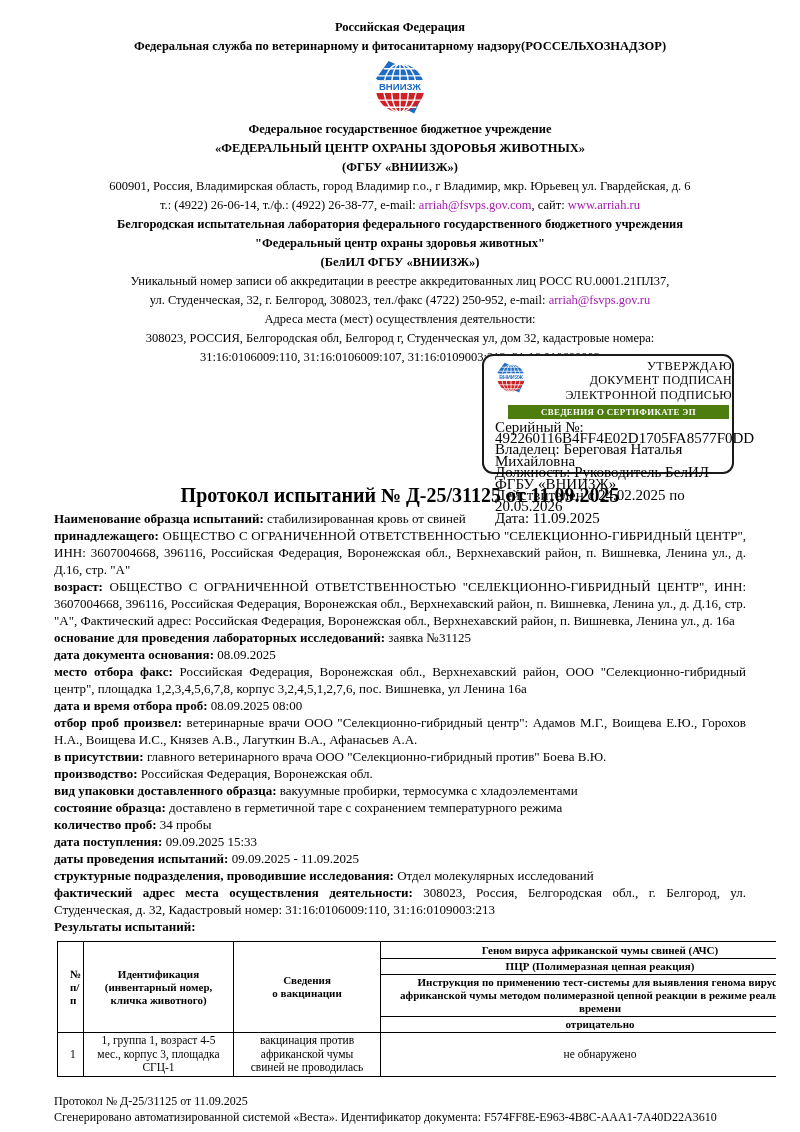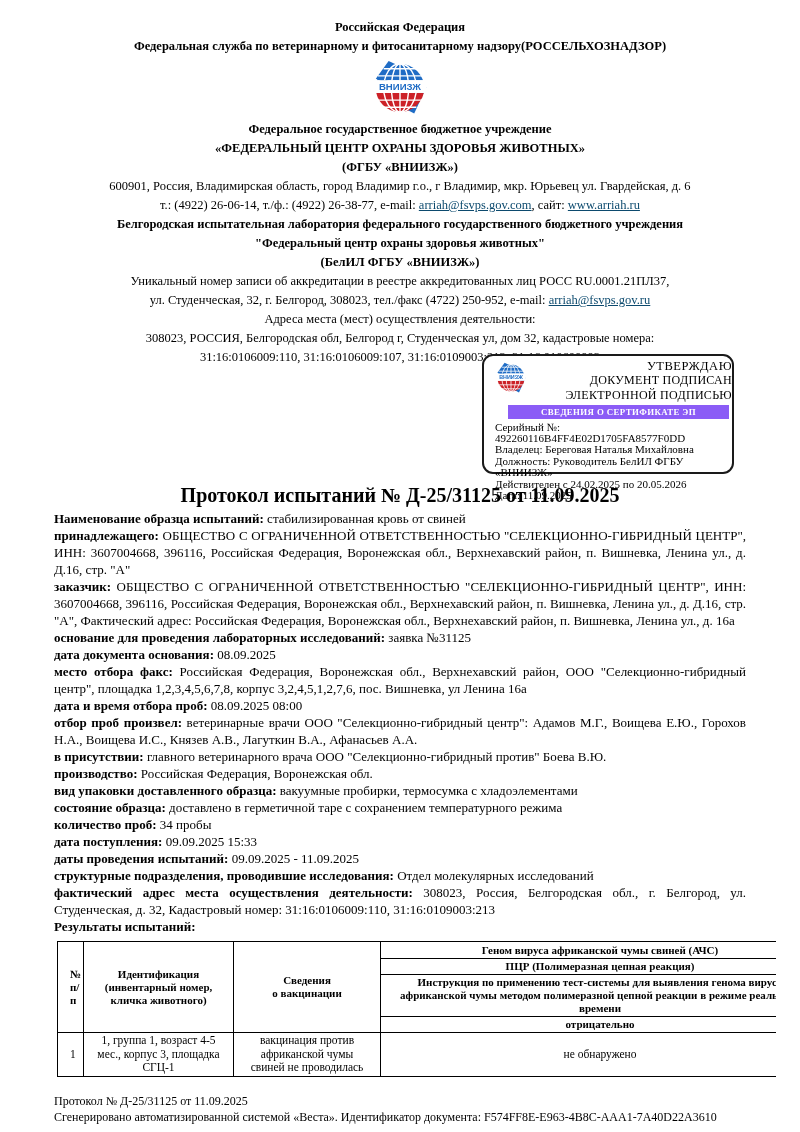--- a/index.html
+++ b/index.html
@@ -5,37 +5,37 @@
   html,body { margin:0; padding:0; background:#fff; }
   .page {
     position:relative; width:752px; height:1132px; margin:0 auto;
     background:#fff; overflow:hidden; color:#000;
     font-family:"Liberation Serif","DejaVu Serif",serif;
   }
   .hline { text-align:center; font-size:12.5px; line-height:19px; }
   .hline.bold { font-weight:bold; }
   .page-pad { padding-top:18px; }
   .logo-wrap { text-align:center; height:64px; line-height:0; }
-  a.doclink { color:#0c4a6e; text-decoration:underline; cursor:pointer; }
+  a.doclink { color:#a21caf; cursor:pointer; }
 
   
   .stamp {
     position:absolute; left:458px; top:354px; width:252px; height:120px;
     border:2.5px solid #1a1a1a; border-radius:11px; background:#fff; box-sizing:border-box;
   }
   .stamp-top { display:flex; }
   .stamp-logo { flex:none; padding:4px 2px 0 7px; line-height:0; }
   .stamp-head { flex:1; text-align:right; padding-top:3px; }
   .stamp-approve { font-size:12.5px; line-height:14px; letter-spacing:0.5px; }
   .stamp-signed { font-size:12px; line-height:15px; letter-spacing:0.3px; }
   .cert-bar {
-    background:#8b5cf6; color:#fff; font-weight:bold; font-size:8.8px; line-height:9px;
+    background:#4d7c0f; color:#fff; font-weight:bold; font-size:8.8px; line-height:9px;
     text-align:center; margin:2px 3px 2px 24px; padding:2.5px 0 2px 0; letter-spacing:0.4px;
   }
-  .stamp-details { font-size:11px; line-height:11.4px; padding:1px 4px 0 11px; }
+  .stamp-details { font-size:15px; line-height:11.4px; padding:1px 4px 0 11px; }
 
   .doc-title { text-align:center; font-weight:bold; font-size:20px; line-height:20px; margin-top:118px; }
 
   .body-block { margin:5px 30px 0 30px; font-size:13px; line-height:17px; text-align:justify; }
   .body-block p { margin:0; }
   .fl { font-weight:bold; }
 
   table.results {
     border-collapse:collapse; margin:6px 0 0 33px; width:762px; table-layout:fixed;
   }
@@ -141,21 +141,21 @@
     </div>
   </div>
 
   <div class="doc-title">Протокол испытаний № Д-25/31125 от 11.09.2025</div>
 
   <div class="body-block" id="fields">
   <p class="field"><b class="fl">Наименование образца испытаний:</b><span class="fv"> стабилизированная кровь от свиней</span></p>
 
   <p class="field"><b class="fl">принадлежащего:</b><span class="fv"> ОБЩЕСТВО С ОГРАНИЧЕННОЙ ОТВЕТСТВЕННОСТЬЮ "СЕЛЕКЦИОННО-ГИБРИДНЫЙ ЦЕНТР", ИНН: 3607004668, 396116, Российская Федерация, Воронежская обл., Верхнехавский район, п. Вишневка, Ленина ул., д. Д.16, стр. "А"</span></p>
 
-  <p class="field"><b class="fl">заказчик:</b><span class="fv"> ОБЩЕСТВО С ОГРАНИЧЕННОЙ ОТВЕТСТВЕННОСТЬЮ "СЕЛЕКЦИОННО-ГИБРИДНЫЙ ЦЕНТР", ИНН: 3607004668, 396116, Российская Федерация, Воронежская обл., Верхнехавский район, п. Вишневка, Ленина ул., д. Д.16, стр. "А", Фактический адрес: Российская Федерация, Воронежская обл., Верхнехавский район, п. Вишневка, Ленина ул., д. 16а</span></p>
+  <p class="field"><b class="fl">возраст:</b><span class="fv"> ОБЩЕСТВО С ОГРАНИЧЕННОЙ ОТВЕТСТВЕННОСТЬЮ "СЕЛЕКЦИОННО-ГИБРИДНЫЙ ЦЕНТР", ИНН: 3607004668, 396116, Российская Федерация, Воронежская обл., Верхнехавский район, п. Вишневка, Ленина ул., д. Д.16, стр. "А", Фактический адрес: Российская Федерация, Воронежская обл., Верхнехавский район, п. Вишневка, Ленина ул., д. 16а</span></p>
 
   <p class="field"><b class="fl">основание для проведения лабораторных исследований:</b><span class="fv"> заявка №31125</span></p>
 
   <p class="field"><b class="fl">дата документа основания:</b><span class="fv"> 08.09.2025</span></p>
 
   <p class="field"><b class="fl">место отбора факс:</b><span class="fv"> Российская Федерация, Воронежская обл., Верхнехавский район, ООО "Селекционно-гибридный центр", площадка 1,2,3,4,5,6,7,8, корпус 3,2,4,5,1,2,7,6, пос. Вишневка, ул Ленина 16а</span></p>
 
   <p class="field"><b class="fl">дата и время отбора проб:</b><span class="fv"> 08.09.2025 08:00</span></p>
 
   <p class="field"><b class="fl">отбор проб произвел:</b><span class="fv"> ветеринарные врачи ООО "Селекционно-гибридный центр": Адамов М.Г., Воищева Е.Ю., Горохов Н.А., Воищева И.С., Князев А.В., Лагуткин В.А., Афанасьев А.А.</span></p>

